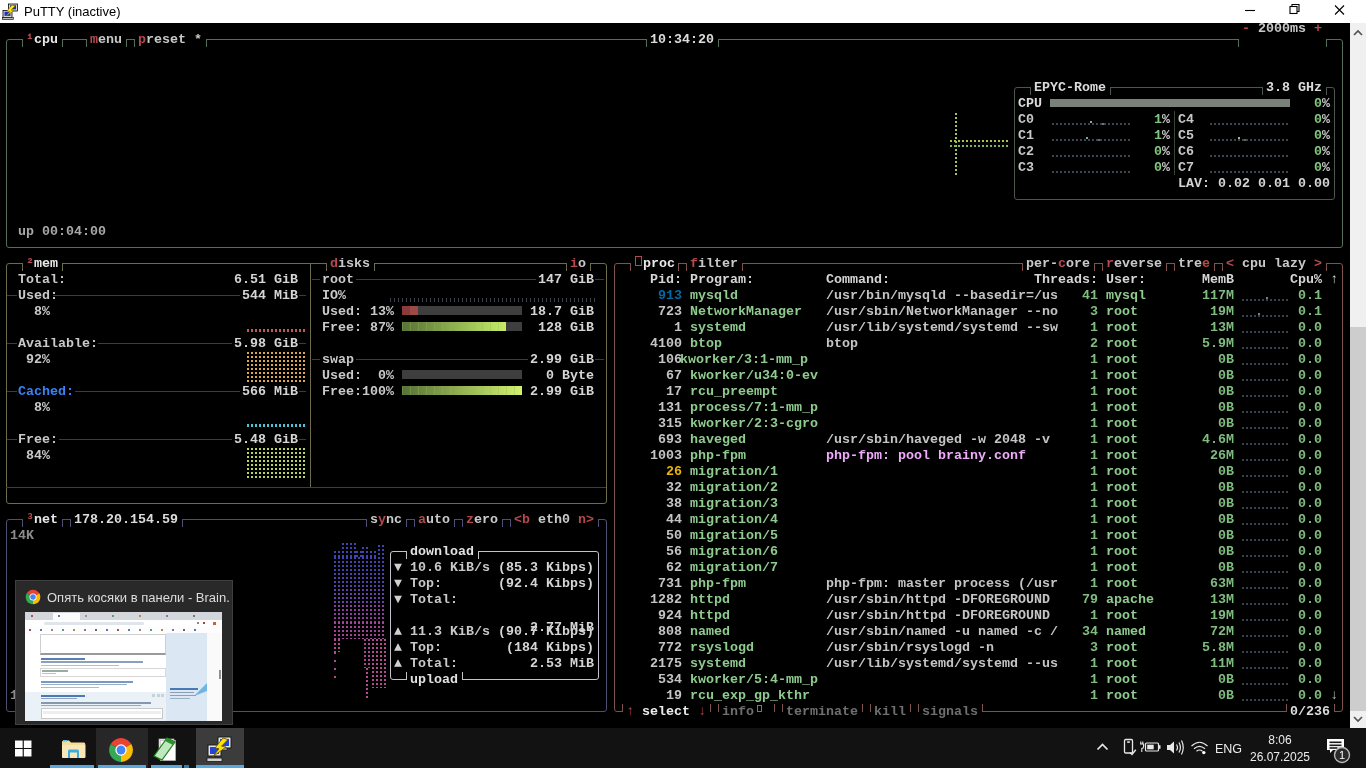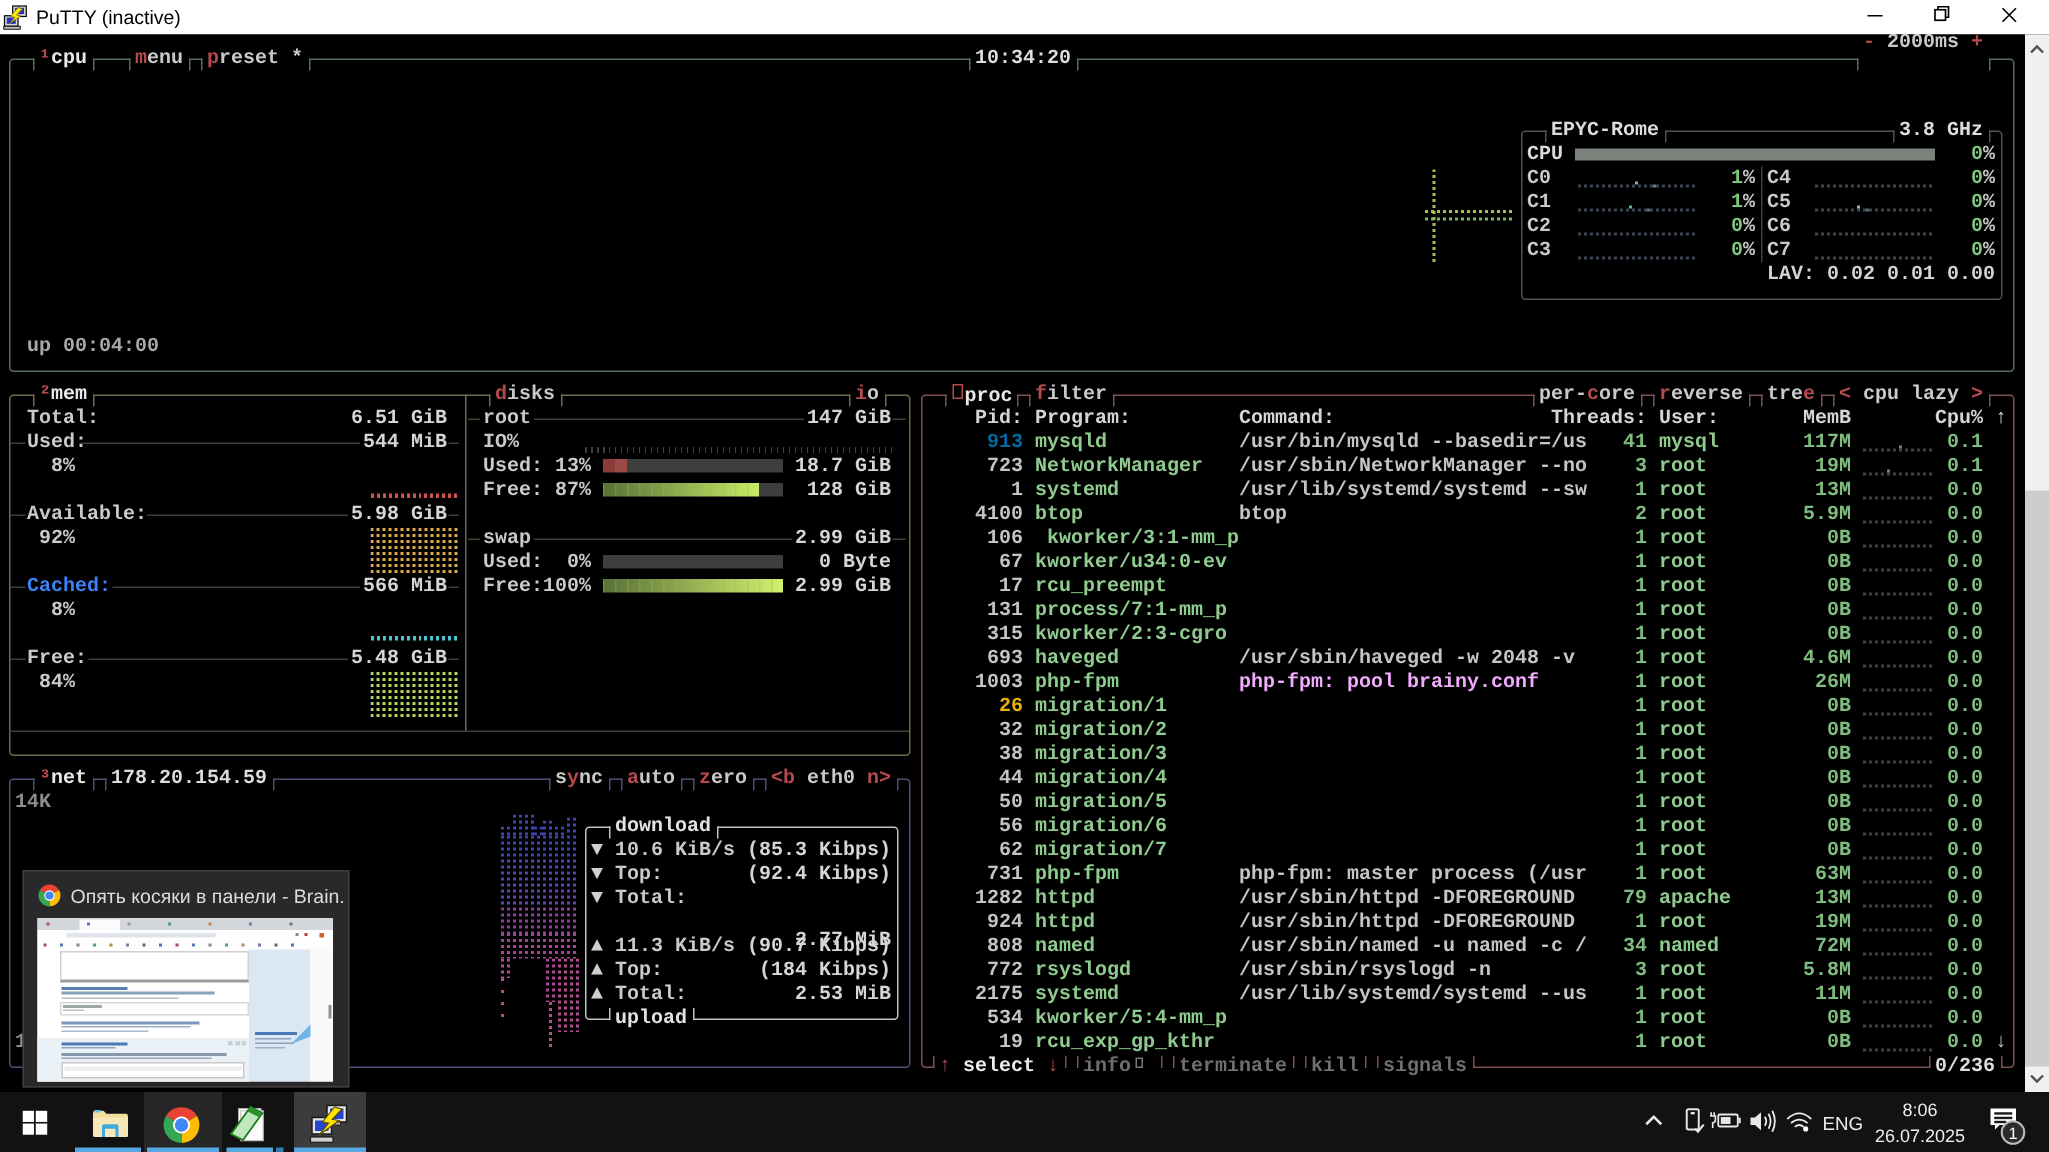--- a/index.html
+++ b/index.html
@@ -350,21 +350,21 @@
 <div class="t" style="left:1298px;top:320px;color:#7fbc7f">0.0</div>
 <div class="t" style="left:650px;top:336px;color:#c4c4c4">4100</div>
 <div class="t" style="left:690px;top:336px;color:#8fcb8f">btop</div>
 <div class="t" style="left:826px;top:336px;color:#c4c4c4">btop</div>
 <div class="t" style="left:1090px;top:336px;color:#7fbc7f">2</div>
 <div class="t" style="left:1106px;top:336px;color:#8fcb8f">root</div>
 <div class="t" style="left:1202px;top:336px;color:#7fbc7f">5.9M</div>
 <div style="position:absolute;left:1242px;top:347px;width:48px;height:2px;background:repeating-linear-gradient(90deg,#3a434b 0 2px,transparent 2px 4px)"></div>
 <div class="t" style="left:1298px;top:336px;color:#7fbc7f">0.0</div>
 <div class="t" style="left:658px;top:352px;color:#c4c4c4">106</div>
-<div class="t" style="left:698px;top:352px;color:#8fcb8f">kworker/3:1-mm_p</div>
+<div class="t" style="left:680px;top:352px;color:#8fcb8f">kworker/3:1-mm_p</div>
 <div class="t" style="left:1090px;top:352px;color:#7fbc7f">1</div>
 <div class="t" style="left:1106px;top:352px;color:#8fcb8f">root</div>
 <div class="t" style="left:1218px;top:352px;color:#7fbc7f">0B</div>
 <div style="position:absolute;left:1242px;top:363px;width:48px;height:2px;background:repeating-linear-gradient(90deg,#3a434b 0 2px,transparent 2px 4px)"></div>
 <div class="t" style="left:1298px;top:352px;color:#7fbc7f">0.0</div>
 <div class="t" style="left:666px;top:368px;color:#c4c4c4">67</div>
 <div class="t" style="left:690px;top:368px;color:#8fcb8f">kworker/u34:0-ev</div>
 <div class="t" style="left:1090px;top:368px;color:#7fbc7f">1</div>
 <div class="t" style="left:1106px;top:368px;color:#8fcb8f">root</div>
 <div class="t" style="left:1218px;top:368px;color:#7fbc7f">0B</div>

